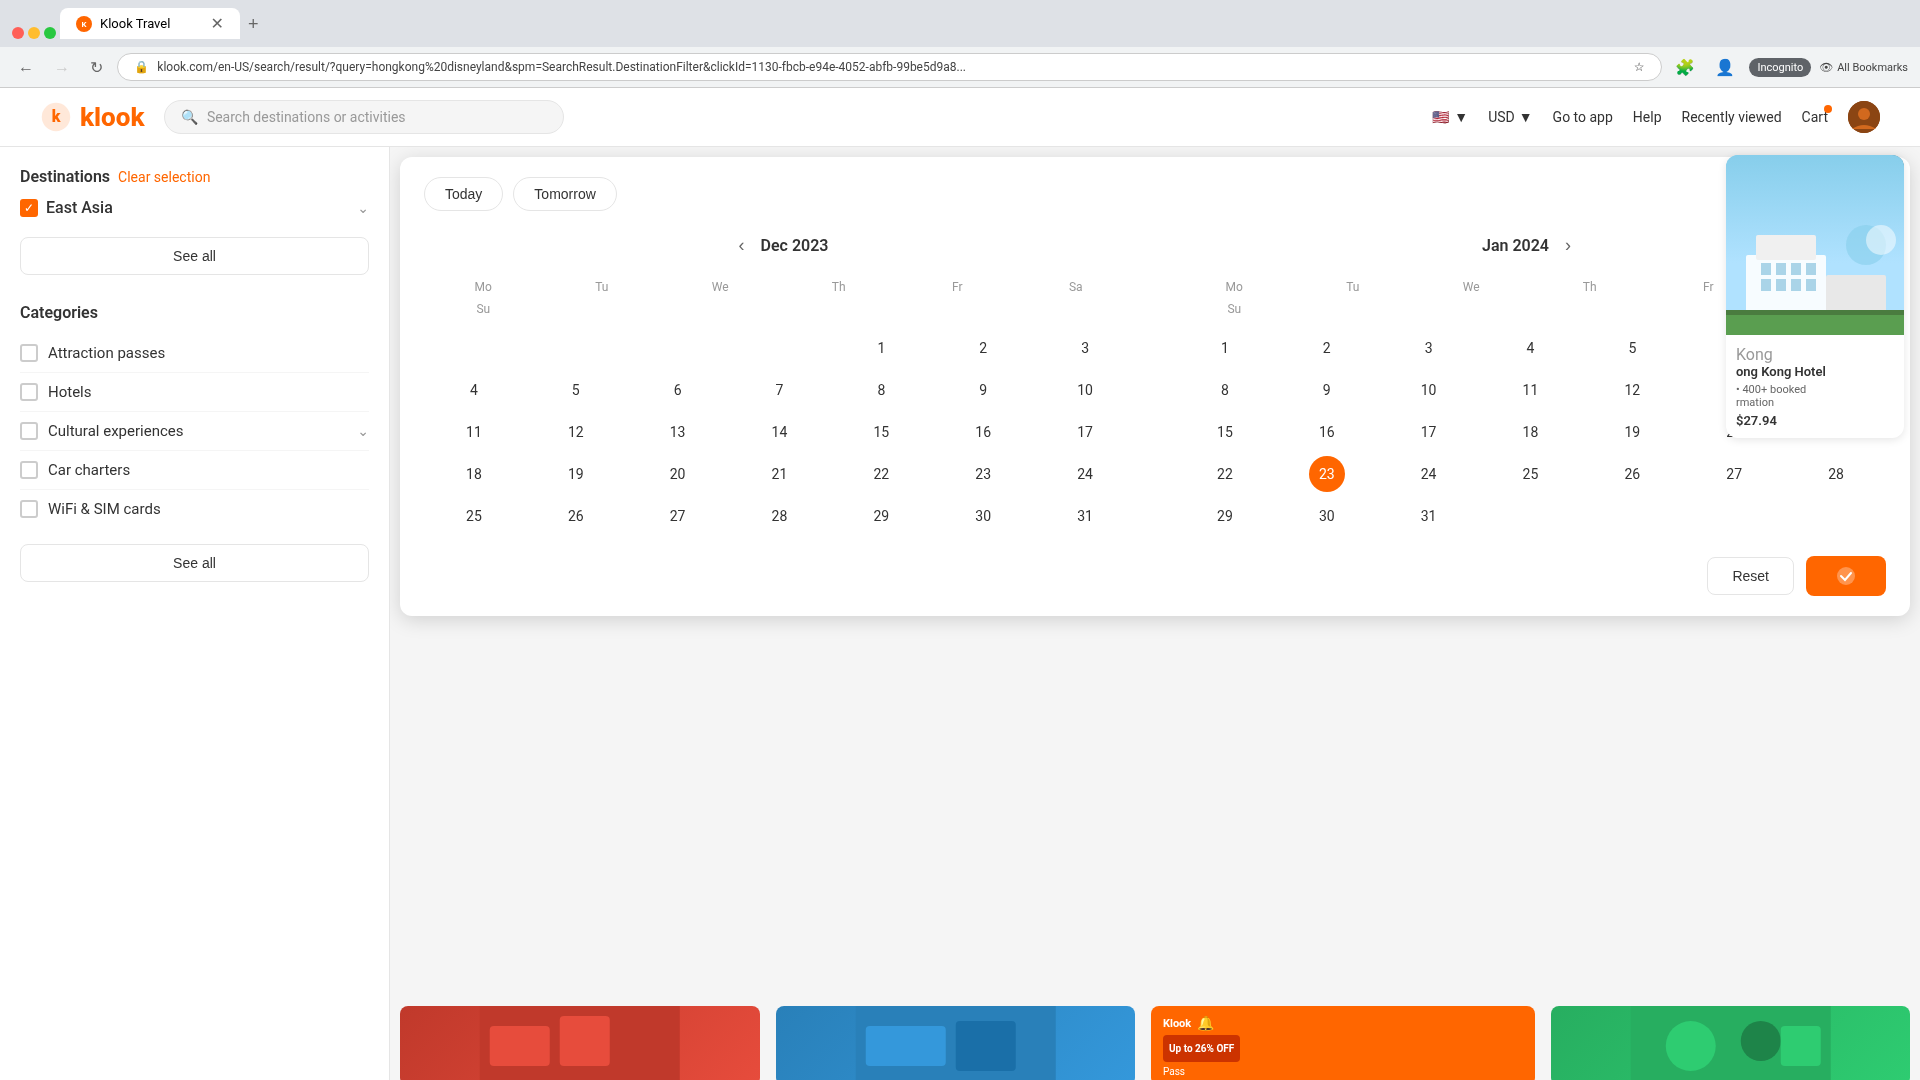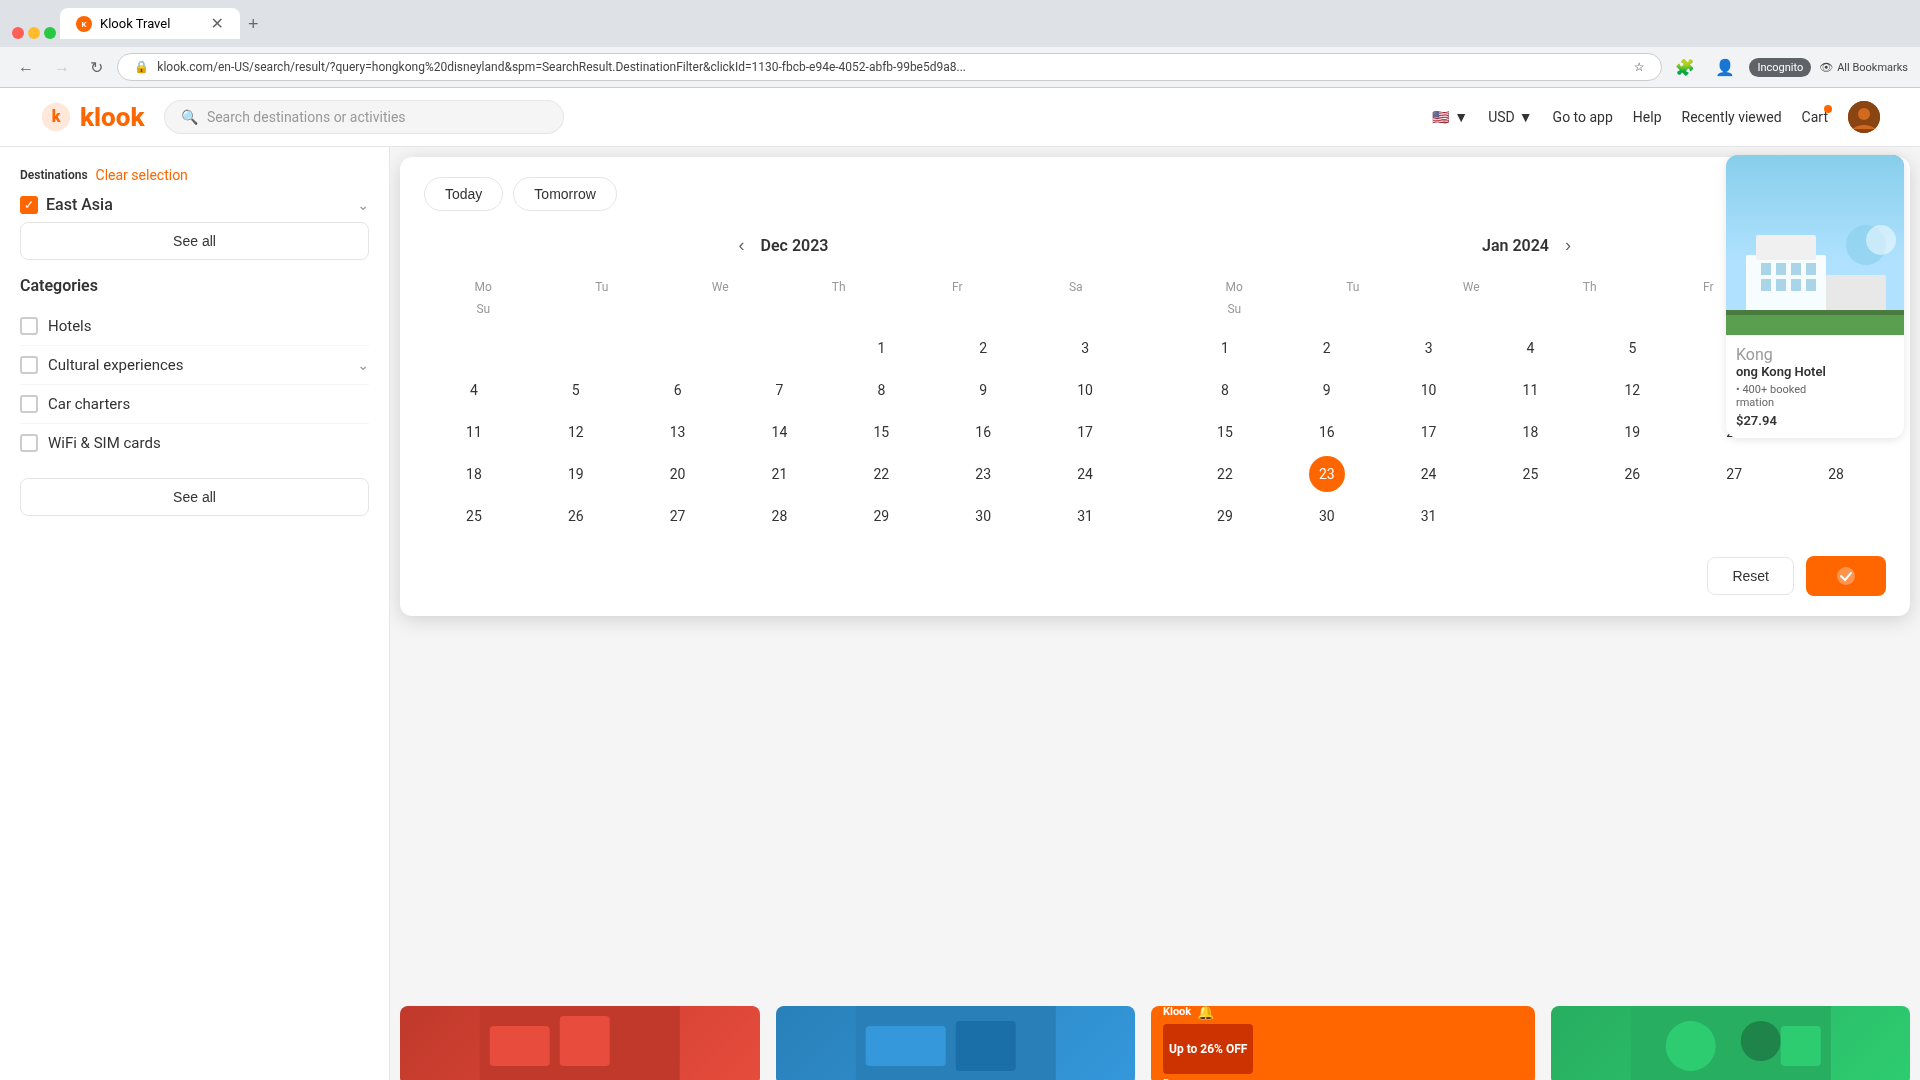--- a/index.html
+++ b/index.html
@@ -33,21 +33,21 @@
     
     .main-layout { display: flex; height: calc(1080px - 130px); overflow: hidden; }
 
     
     .sidebar { width: 390px; background: white; border-right: 1px solid #e5e5e5; padding: 20px; overflow-y: auto; flex-shrink: 0; }
     .clear-selection { color: #ff6600; font-size: 14px; cursor: pointer; margin-left: 8px; }
     .destination-item { display: flex; align-items: center; gap: 8px; padding: 8px 0; }
     .checkbox-checked { width: 18px; height: 18px; background: #ff6600; border-radius: 3px; display: flex; align-items: center; justify-content: center; color: white; font-size: 12px; flex-shrink: 0; }
     .dest-name { font-size: 16px; color: #333; font-weight: 500; }
     .dest-chevron { margin-left: auto; color: #999; }
-    .see-all-btn { width: 100%; padding: 10px; border: 1px solid #e5e5e5; border-radius: 8px; background: white; color: #333; font-size: 14px; cursor: pointer; margin: 0 0; }
+    .see-all-btn { width: 100%; padding: 10px; border: 1px solid #e5e5e5; border-radius: 8px; background: white; color: #333; font-size: 14px; cursor: pointer; margin: 12px 0; }
     .categories-title { font-size: 16px; font-weight: 600; color: #333; margin: 16px 0 12px; }
     .category-item { display: flex; align-items: center; gap: 10px; padding: 10px 0; border-bottom: 1px solid #f5f5f5; }
     .category-item:last-child { border-bottom: none; }
     .checkbox-unchecked { width: 18px; height: 18px; border: 2px solid #ccc; border-radius: 3px; flex-shrink: 0; }
     .cat-name { font-size: 15px; color: #333; }
     .cat-chevron { margin-left: auto; color: #999; }
 
     
     .content-area { flex: 1; overflow-y: auto; position: relative; background: #f5f5f5; }
 
@@ -79,21 +79,21 @@
     .card-booked { font-size: 11px; color: #666; margin-top: 4px; }
     .card-info { font-size: 11px; color: #666; }
     .card-price { font-size: 13px; font-weight: 600; color: #333; margin-top: 4px; }
 
     
     .bottom-cards { display: flex; gap: 16px; padding: 10px; margin-top: 10px; }
     .bottom-card { flex: 1; height: 80px; border-radius: 8px; overflow: hidden; }
     .bottom-card-klook { background: #ff6600; display: flex; align-items: center; justify-content: center; padding: 12px; }
 
     .header-row { display: flex; align-items: center; margin-bottom: 4px; }
-    .destinations-label { font-size: 12px; font-weight: 600; color: #333; }
+    .destinations-label { font-size: 16px; font-weight: 600; color: #333; }
   </style>
 </head>
 <body>
 
 <div class="browser-chrome">
   <div style="display:flex;align-items:flex-end;gap:0;width:100%;">
     <div style="display:flex;align-items:center;gap:4px;margin-right:4px;">
       <div style="width:12px;height:12px;border-radius:50%;background:#ff5f57;"></div>
       <div style="width:12px;height:12px;border-radius:50%;background:#ffbd2e;"></div>
       <div style="width:12px;height:12px;border-radius:50%;background:#28c840;"></div>
@@ -186,20 +186,24 @@
       <div class="checkbox-checked">✓</div>
       <span class="dest-name">East Asia</span>
       <span class="dest-chevron">⌄</span>
     </div>
 
     <button class="see-all-btn">See all</button>
 
     <div class="categories-title">Categories</div>
 
     <div>
+      <div class="category-item">
+        <div class="checkbox-unchecked"></div>
+        <span class="cat-name">Attraction passes</span>
+      </div>
       <div class="category-item">
         <div class="checkbox-unchecked"></div>
         <span class="cat-name">Hotels</span>
       </div>
       <div class="category-item">
         <div class="checkbox-unchecked"></div>
         <span class="cat-name">Cultural experiences</span>
         <span class="cat-chevron">⌄</span>
       </div>
       <div class="category-item">
@@ -396,21 +400,21 @@
           <rect width="200" height="80" fill="#2980b9"></rect>
           <rect x="10" y="20" width="80" height="40" fill="#3498db" rx="4"></rect>
           <rect x="100" y="15" width="60" height="50" fill="#1a6fa8" rx="4"></rect>
         </svg>
       </div>
       <div class="bottom-card bottom-card-klook" style="background:#ff6600;display:flex;flex-direction:column;align-items:flex-start;justify-content:center;padding:12px;gap:4px;">
         <div style="display:flex;align-items:center;gap:6px;">
           <span style="font-size:11px;color:white;font-weight:700;">Klook</span>
           <span style="font-size:14px;">🔔</span>
         </div>
-        <div style="background:#cc3300;color:white;font-size:12px;padding:18px 6px;border-radius:4px;font-weight:700;">Up to 26% OFF</div>
+        <div style="background:#cc3300;color:white;font-size:10px;padding:8px 6px;border-radius:4px;font-weight:700;">Up to 26% OFF</div>
         <span style="color:white;font-size:10px;">Pass</span>
       </div>
       <div class="bottom-card" style="background:linear-gradient(135deg,#27ae60,#2ecc71);border-radius:8px;overflow:hidden;">
         <svg width="100%" height="80" viewBox="0 0 200 80">
           <rect width="200" height="80" fill="#27ae60"></rect>
           <circle cx="60" cy="40" r="25" fill="#2ecc71"></circle>
           <circle cx="130" cy="35" r="20" fill="#1e8449"></circle>
           <rect x="150" y="20" width="40" height="40" fill="#2ecc71" rx="4"></rect>
         </svg>
       </div>

